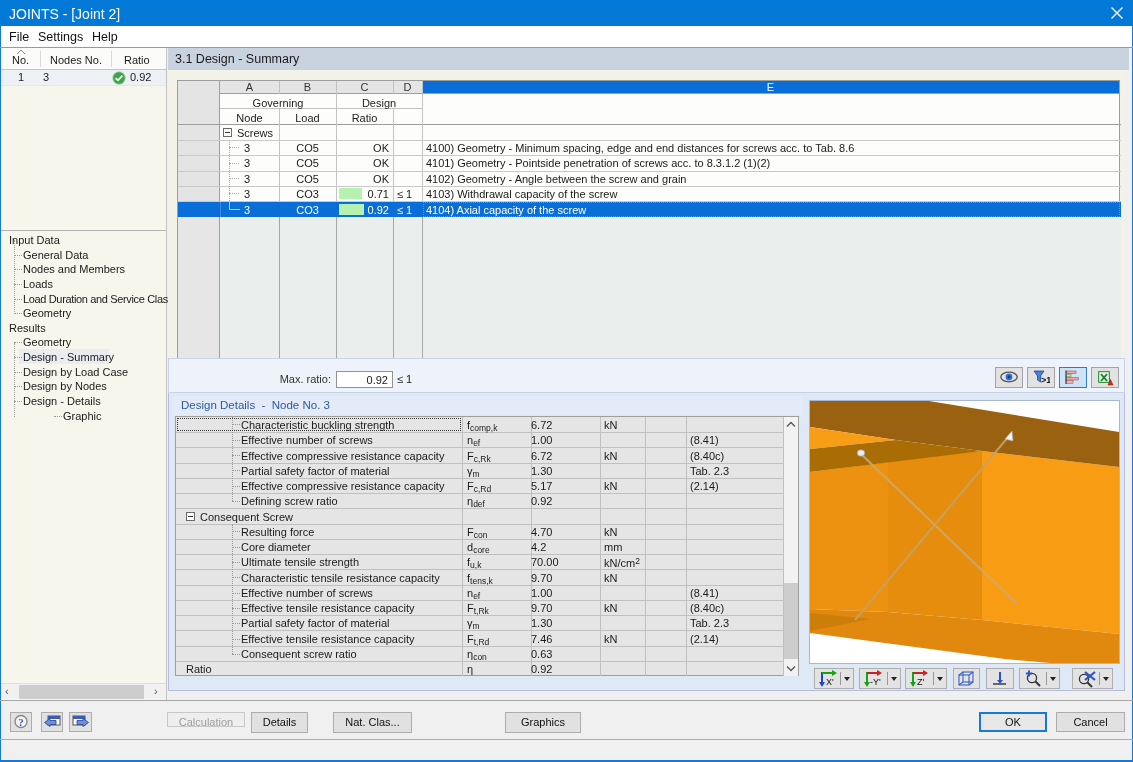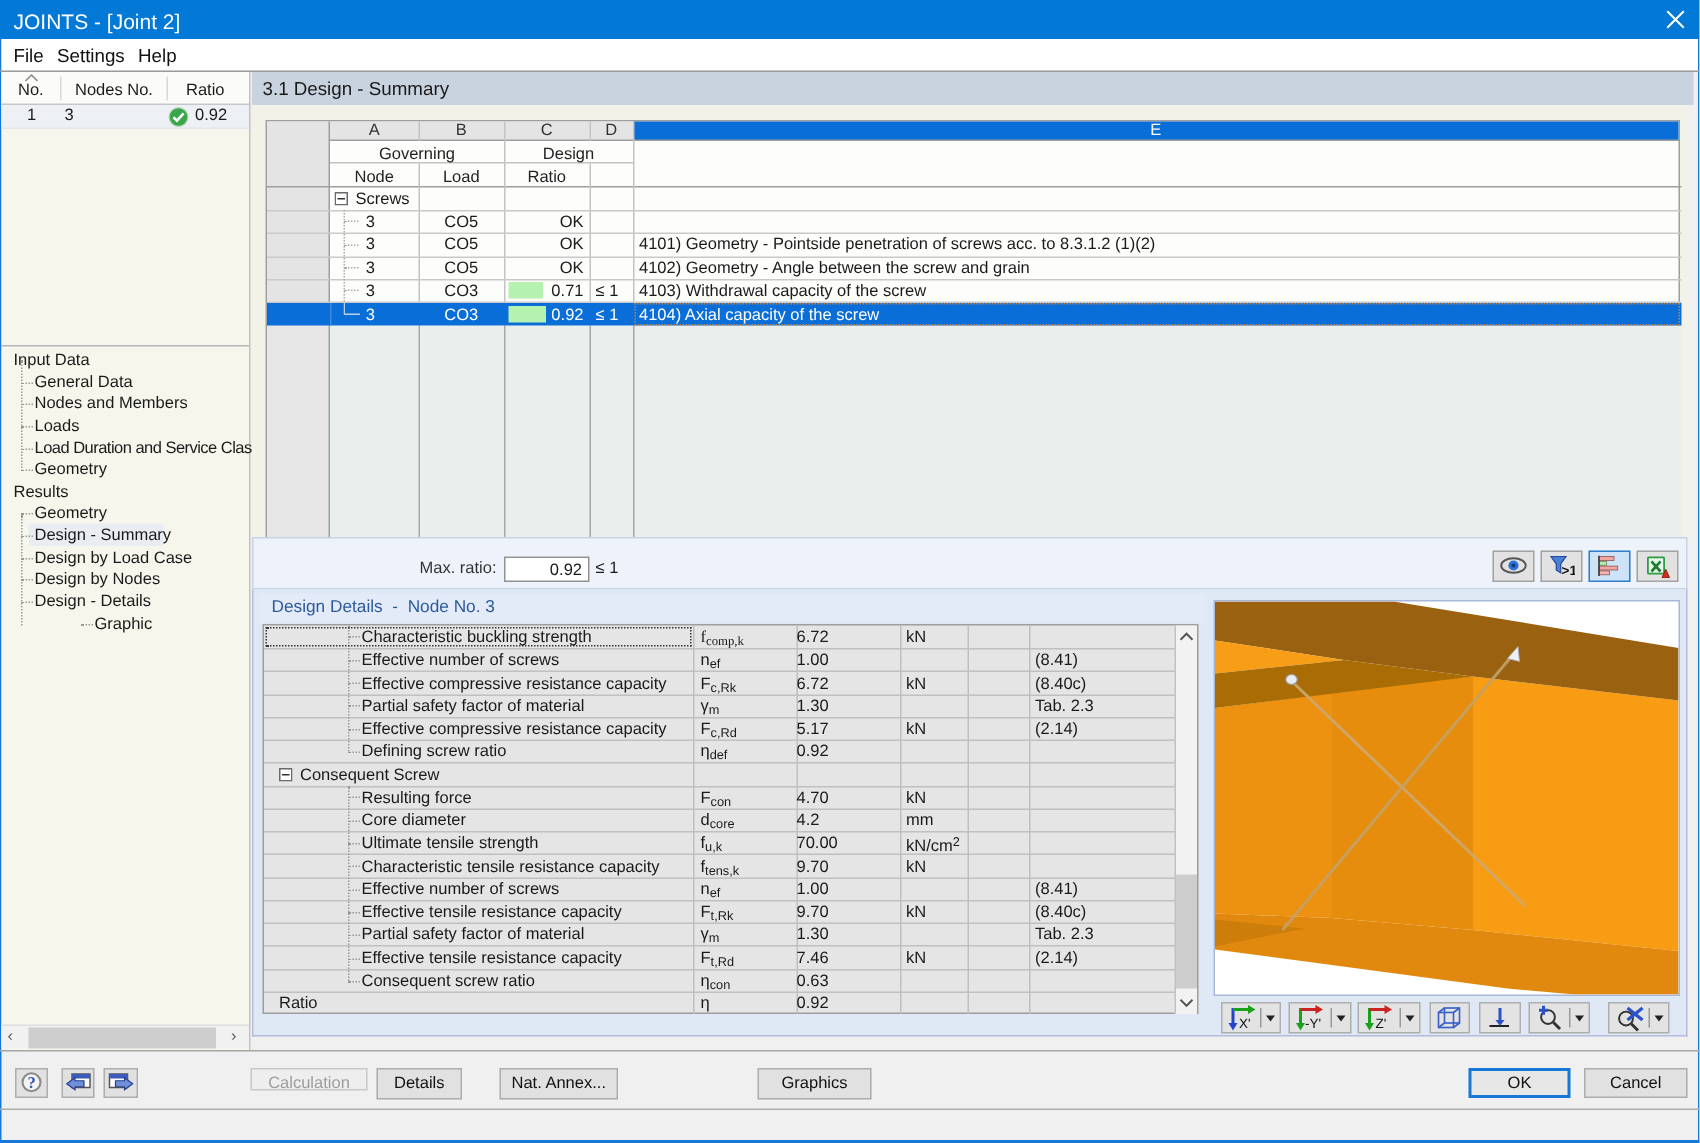--- a/index.html
+++ b/index.html
@@ -183,20 +183,21 @@
 
   <svg class="abs" style="left:45px; top:47px;" width="9" height="9" viewBox="0 0 9 9">
       <rect x="0.5" y="0.5" width="8" height="8" fill="#fff" stroke="#6a6a6a"></rect>
       <line x1="2" y1="4.5" x2="7" y2="4.5" stroke="#333"></line>
     </svg>
   <span class="abs" style="left:59px; top:46px;">Screws</span>
 
   <span class="abs ca" style="top:61px;">3</span>
     <span class="abs cb" style="top:61px;">CO5</span>
     <span class="abs cc" style="top:61px;">OK</span>
+    <span class="abs ce" style="top:61px;">4100) Geometry - Minimum spacing, edge and end distances for screws acc. to Tab. 8.6</span>
   <span class="abs ca" style="top:76px;">3</span>
     <span class="abs cb" style="top:76px;">CO5</span>
     <span class="abs cc" style="top:76px;">OK</span>
     <span class="abs ce" style="top:76px;">4101) Geometry - Pointside penetration of screws acc. to 8.3.1.2 (1)(2)</span>
   <span class="abs ca" style="top:92px;">3</span>
     <span class="abs cb" style="top:92px;">CO5</span>
     <span class="abs cc" style="top:92px;">OK</span>
     <span class="abs ce" style="top:92px;">4102) Geometry - Angle between the screw and grain</span>
   <div class="abs" style="left:161px; top:107px; width:23px; height:11px; background:#b5f2b0;"></div>
   <span class="abs ca" style="top:107px;">3</span>
@@ -287,21 +288,21 @@
     <div class="abs dstub" style="top:160px;"></div>
     <div class="abs dstub" style="top:176px;"></div>
     <div class="abs dstub" style="top:191px;"></div>
     <div class="abs dstub" style="top:206px;"></div>
     <div class="abs dstub" style="top:222px;"></div>
     <div class="abs dstub" style="top:237px;"></div>
 
   <div class="abs" style="left:1px; top:1px; width:284px; height:13px; border:1px dotted #333;"></div>
 
   <span class="abs ddesc" style="top:2px;">Characteristic buckling strength</span>
-    <span class="abs dsym" style="top:2px;font-family:Liberation Serif, serif;">f<sub>comp,k</sub></span>
+    <span class="abs dsym" style="top:2px;">f<sub>comp,k</sub></span>
     <span class="abs dval" style="top:2px;">6.72</span>
     <span class="abs dunit" style="top:2px;">kN</span>
   <span class="abs ddesc" style="top:17px;">Effective number of screws</span>
     <span class="abs dsym" style="top:17px;">n<sub>ef</sub></span>
     <span class="abs dval" style="top:17px;">1.00</span>
     <span class="abs dref" style="top:17px;">(8.41)</span>
   <span class="abs ddesc" style="top:33px;">Effective compressive resistance capacity</span>
     <span class="abs dsym" style="top:33px;">F<sub>c,Rk</sub></span>
     <span class="abs dval" style="top:33px;">6.72</span>
     <span class="abs dunit" style="top:33px;">kN</span>
@@ -469,17 +470,17 @@
         <rect x="4" y="2" width="12" height="3" fill="#3b5bbd"></rect>
         <polygon points="0.5,8.5 6,4.5 6,6.5 12,6.5 12,10.5 6,10.5 6,12.5" fill="#6f8fd8" stroke="#25408f" stroke-width="0.8"></polygon>
       </svg></div>
   <div class="btn" style="left:69px; top:712px; width:23px; height:20px;"><svg width="17" height="16" viewBox="0 0 17 16" style="margin-top:1px;">
         <rect x="1" y="2" width="12" height="9" fill="#fdfdfd" stroke="#555" stroke-width="1"></rect>
         <rect x="1" y="2" width="12" height="3" fill="#3b5bbd"></rect>
         <polygon points="16.5,8.5 11,4.5 11,6.5 5,6.5 5,10.5 11,10.5 11,12.5" fill="#6f8fd8" stroke="#25408f" stroke-width="0.8"></polygon>
       </svg></div>
   <div class="btn dis" style="left:167px; top:712px; width:78px; height:15px; line-height:19px;">Calculation</div>
   <div class="btn" style="left:251px; top:712px; width:57px; height:21px; line-height:19px;">Details</div>
-  <div class="btn" style="left:333px; top:712px; width:79px; height:21px; line-height:19px;">Nat. Annex...</div>
+  <div class="btn" style="left:333px; top:712px; width:79px; height:21px; line-height:19px;">Nat. Clas...</div>
   <div class="btn" style="left:505px; top:712px; width:76px; height:21px; line-height:19px;">Graphics</div>
   <div class="btn" style="left:979px; top:712px; width:68px; height:20px; line-height:16px; border:2px solid #1779d7; background:#e7e7e7;">OK</div>
   <div class="btn" style="left:1056px; top:712px; width:69px; height:20px; line-height:18px;">Cancel</div>
 </div>
 
 </body></html>

